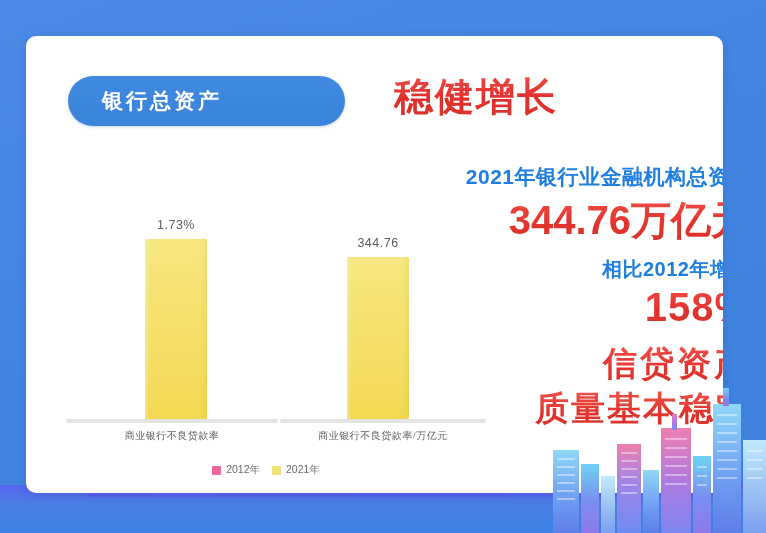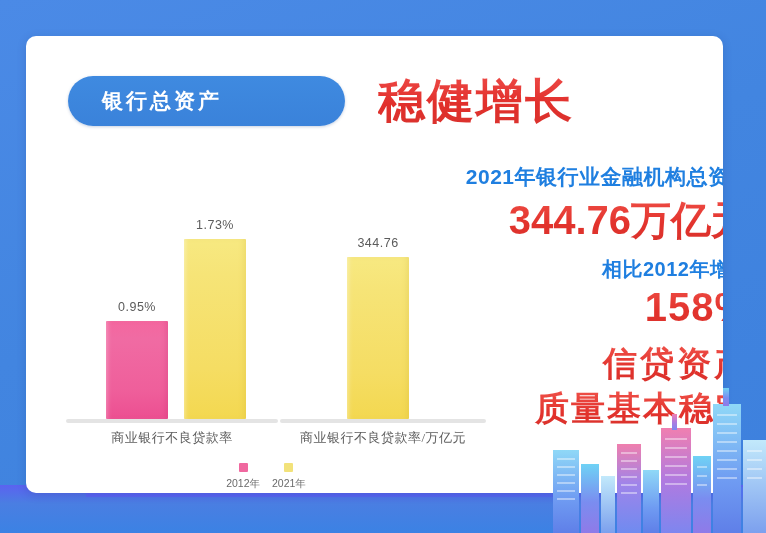--- a/index.html
+++ b/index.html
@@ -36,22 +36,22 @@
     background:linear-gradient(180deg,#3f8ae0 0%,#3a82da 100%);
     border-radius:26px;
     display:flex;align-items:center;
     box-shadow:0 1px 3px rgba(30,70,140,.25);
   }
   .badge span{
     color:#ffffff;font-size:21px;font-weight:bold;letter-spacing:3px;
     margin-left:34px;
   }
   .headline{
-    position:absolute;left:352px;top:34px;
-    font-size:47px;font-weight:bold;letter-spacing:2px;
+    position:absolute;left:368px;top:34px;
+    font-size:39px;font-weight:bold;letter-spacing:2px;
     color:#e8372e;
     background:linear-gradient(180deg,#ef4d4a 0%,#e12f2b 55%,#d8342f 100%);
     -webkit-background-clip:text;background-clip:text;
     -webkit-text-fill-color:transparent;
     text-shadow:0 0 0 rgba(0,0,0,0);
     white-space:nowrap;
   }
 
   
   .chart{
@@ -73,28 +73,28 @@
   .bar.pink{background:linear-gradient(180deg,#f4679f 0%,#f06ba3 18%,#ef5f9b 70%,#ec4f91 100%);
             box-shadow:inset -4px 0 6px -3px rgba(190,30,100,.28), inset 4px 0 5px -3px rgba(255,255,255,.35);}
   .bar.yellow{background:linear-gradient(180deg,#f7e981 0%,#f6e477 20%,#f5dd63 72%,#f3d850 100%);
             box-shadow:inset -4px 0 6px -3px rgba(200,170,40,.28), inset 4px 0 5px -3px rgba(255,255,255,.45);}
   .axis{
     position:absolute;top:238px;height:4px;background:#e4e4e4;border-radius:2px;
   }
   .ax1{left:10px;width:212px;}
   .ax2{left:224px;width:206px;}
   .xlabels{position:absolute;top:248px;left:0;right:0;display:flex;}
-  .xlab{font-size:13px;color:#5d5d5d;text-align:center;letter-spacing:.5px;white-space:nowrap;font-family:Liberation Serif, serif;}
+  .xlab{font-size:10px;color:#5d5d5d;text-align:center;letter-spacing:.5px;white-space:nowrap;font-family:Liberation Serif, serif;}
   .xl1{position:absolute;left:10px;width:212px;}
   .xl2{position:absolute;left:220px;width:214px;}
   .legend{
     position:absolute;top:282px;left:0;width:420px;
     display:flex;justify-content:center;align-items:center;gap:12px;
   }
-  .leg{display:flex;align-items:center;gap:5px;flex-direction:column;}
+  .leg{display:flex;align-items:center;gap:5px;}
   .swatch{width:9px;height:9px;display:inline-block;border-radius:1px;}
   .sw-pink{background:#f0689f;}
   .sw-yellow{background:#f2e27a;}
   .leg span.t{font-size:10.5px;color:#6a6a6a;}
 
   
   .stats{
     position:absolute;left:380px;top:128px;width:345px;
     text-align:right;
   }
@@ -142,24 +142,20 @@
 
     <div class="badge">
       <span>银行总资产</span>
     </div>
     <div class="headline">稳健增长</div>
 
     <div class="chart">
       <div class="plot">
 
         <div class="group g1">
-          <div class="barwrap">
-            <div class="barlabel">0.95%</div>
-            <div class="bar pink" style="height:98px"></div>
-          </div>
           <div class="barwrap">
             <div class="barlabel">1.73%</div>
             <div class="bar yellow" style="height:180px"></div>
           </div>
         </div>
 
         <div class="group g2">
           <div class="barwrap">
             <div class="barlabel">344.76</div>
             <div class="bar yellow" style="height:162px"></div>

